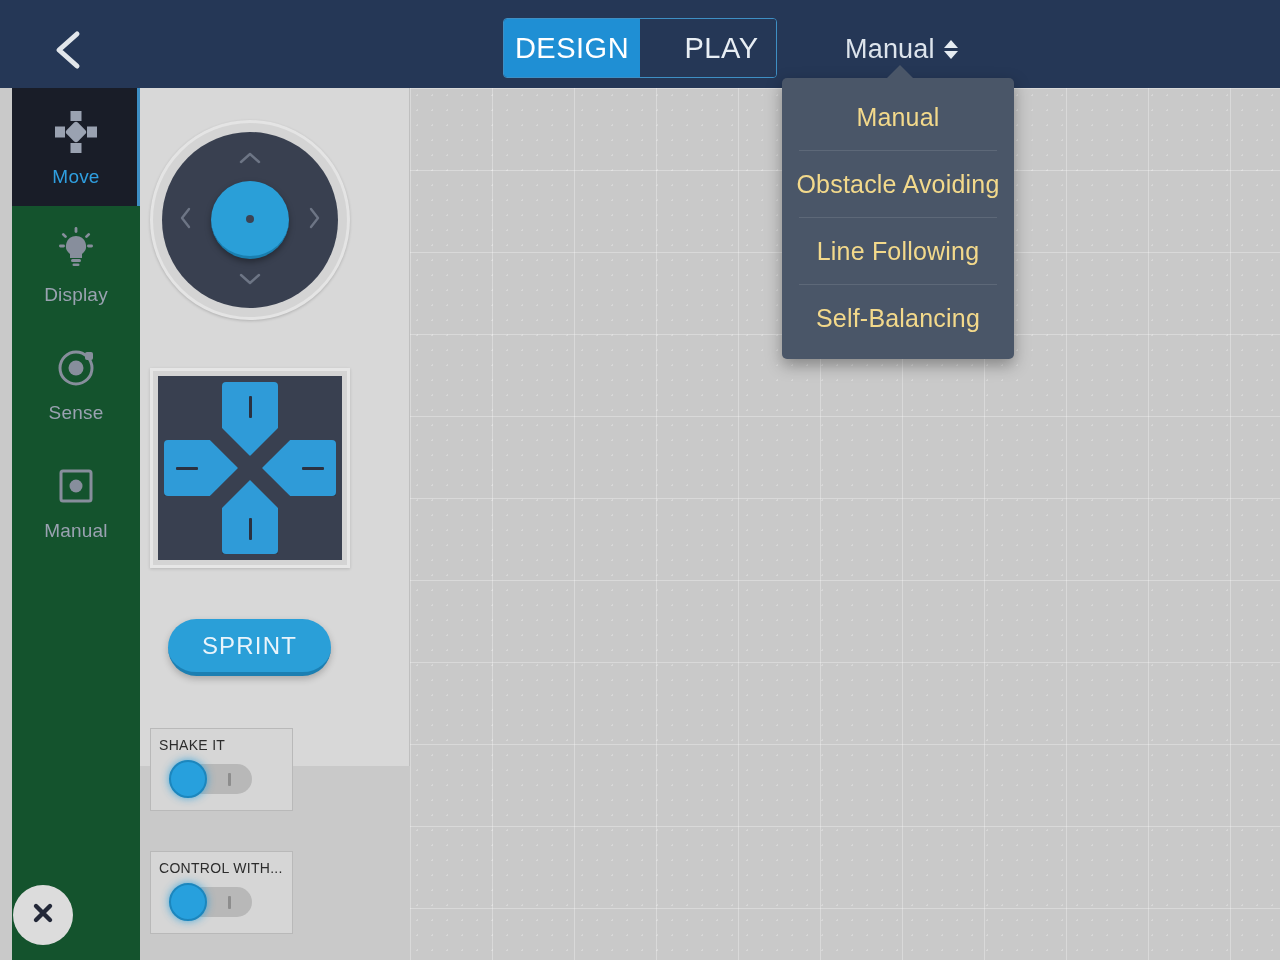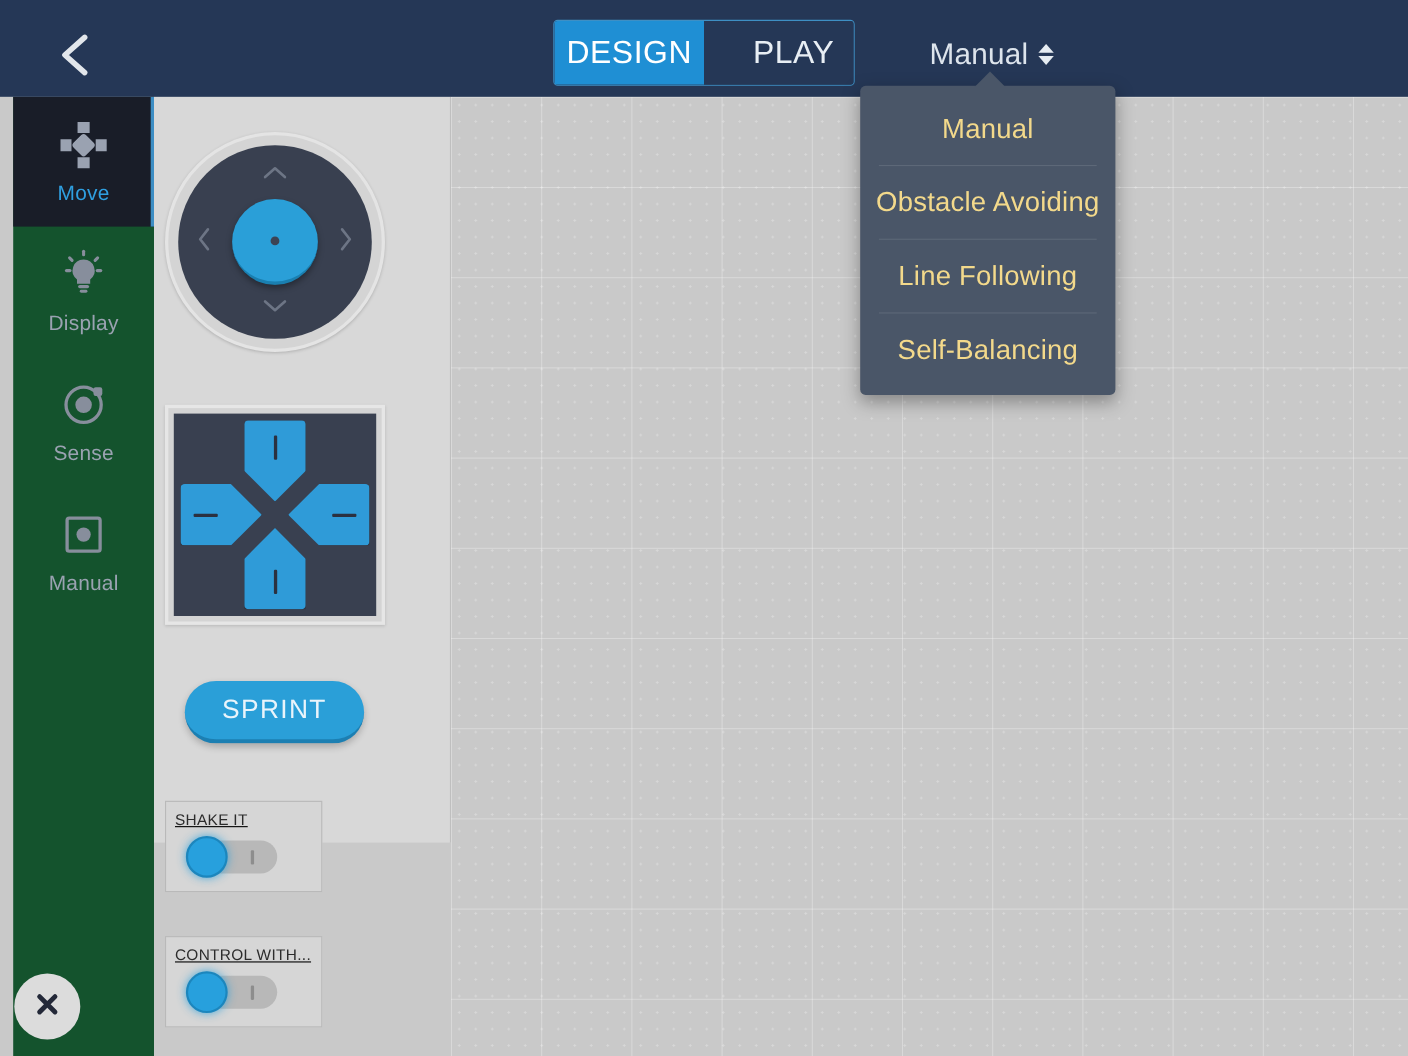--- a/index.html
+++ b/index.html
@@ -214,21 +214,20 @@
   .sprint-label { color:#e9f4fb; font-size:24px; letter-spacing:1.2px; }
 
   
   .toggle-card {
     position:absolute; left:40px;
     width:143px; height:83px;
     background:#d6d6d6;
     border:1px solid #b9b9b9;
     padding:8px 0 0 8px;
     cursor:pointer;
-    text-decoration:underline;
   }
   .toggle-card.t1 { top:640px; }
   .toggle-card.t2 { top:763px; }
   .toggle-title {
     font-size:14px; color:#2c2c2c; letter-spacing:0.3px;
     white-space:nowrap; overflow:hidden;
   }
   .switch {
     position:relative; margin-top:11px; margin-left:14px;
     width:79px; height:30px; border-radius:15px;

